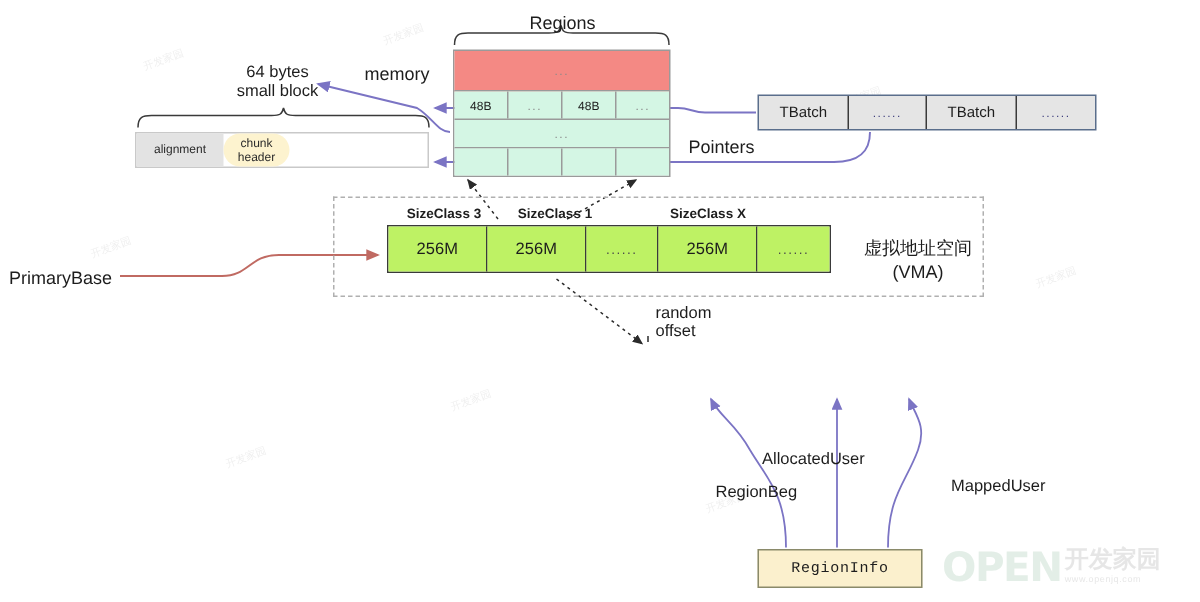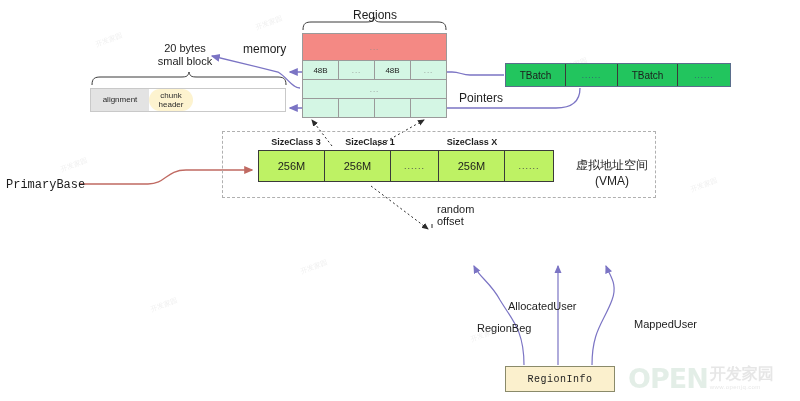--- a/index.html
+++ b/index.html
@@ -8,21 +8,21 @@
     background:#ffffff;
     font-family:"Liberation Sans",sans-serif;
     position:relative;overflow:hidden;
     color:#222;
   }
   #stage{position:absolute;left:0;top:0;width:800px;height:401px;}
   svg.layer{position:absolute;left:0;top:0;width:800px;height:401px;pointer-events:none;}
 
   
   .lbl{position:absolute;font-size:11px;color:#1d1d1d;white-space:nowrap;line-height:1.25;}
-  .lbl.mono{font-family:Liberation Mono, monospace;}
+  .lbl.mono{font-family:Liberation Sans, sans-serif;}
   .lbl.ctr{text-align:center;}
 
   
   #regions-grid{position:absolute;left:302px;top:33px;width:145px;height:85px;
     border:1px solid #9a9a9a;box-sizing:border-box;display:flex;flex-direction:column;}
   .rg-row{display:flex;flex:1;border-bottom:1px solid #9a9a9a;box-sizing:border-box;}
   .rg-row:last-child{border-bottom:none;}
   .rg-row.red{background:#f48984;flex:0 0 27px;}
   .rg-row.green{background:#d4f6e4;}
   .rg-cell{flex:1;border-right:1px solid #9a9a9a;box-sizing:border-box;
@@ -62,21 +62,21 @@
   .mm-cell:last-child{border-right:none;}
   .mm-pages{flex:0 0 44px;background:#f3908c;}
   .mm-blue{flex:0 0 85px;background:#9dc8ee;}
   .mm-cream{flex:0 0 48px;background:#fbf0cd;}
   .mm-noaccess{flex:1;background:#f3908c;font-family:"Liberation Mono",monospace;font-size:9px;}
 
   
   #tbatch-row{position:absolute;left:505px;top:63px;height:24px;display:flex;
     border:1px solid #5a6e8c;box-sizing:border-box;}
   .tb-cell{display:flex;align-items:center;justify-content:center;
-    background:#22c55e;border-right:1px solid #3a3a3a;box-sizing:border-box;
+    background:#e5e5e5;border-right:1px solid #3a3a3a;box-sizing:border-box;
     font-size:10px;color:#1d1d1d;}
   .tb-cell:last-child{border-right:none;}
   .tb-cell.dots{font-size:8px;color:#3b3b7a;letter-spacing:1px;}
 
   
   #regioninfo{position:absolute;left:505px;top:366px;width:110px;height:26px;
     background:#fbf0cd;border:1px solid #8a8a6a;box-sizing:border-box;
     display:flex;align-items:center;justify-content:center;
     font-family:"Liberation Mono",monospace;font-size:10px;color:#1d1d1d;letter-spacing:.5px;}
 
@@ -160,21 +160,21 @@
       <div class="rg-full">...</div>
     </div>
     <div class="rg-row green">
       <div class="rg-cell"></div>
       <div class="rg-cell"></div>
       <div class="rg-cell"></div>
       <div class="rg-cell"></div>
     </div>
   </div>
 
-  <div class="lbl ctr" style="left:140px;top:42px;width:90px;">20 bytes</div>
+  <div class="lbl ctr" style="left:140px;top:42px;width:90px;">64 bytes</div>
   <div class="lbl ctr" style="left:140px;top:55px;width:90px;">small block</div>
   <div class="lbl" style="left:243px;top:42px;font-size:12px;">memory</div>
 
   <div id="block-strip">
     <div class="bs-cell bs-align">alignment</div>
     <div class="bs-cell bs-chunk">chunk header</div>
   </div>
 
   <div class="lbl" style="left:459px;top:91px;font-size:12px;">Pointers</div>
 

